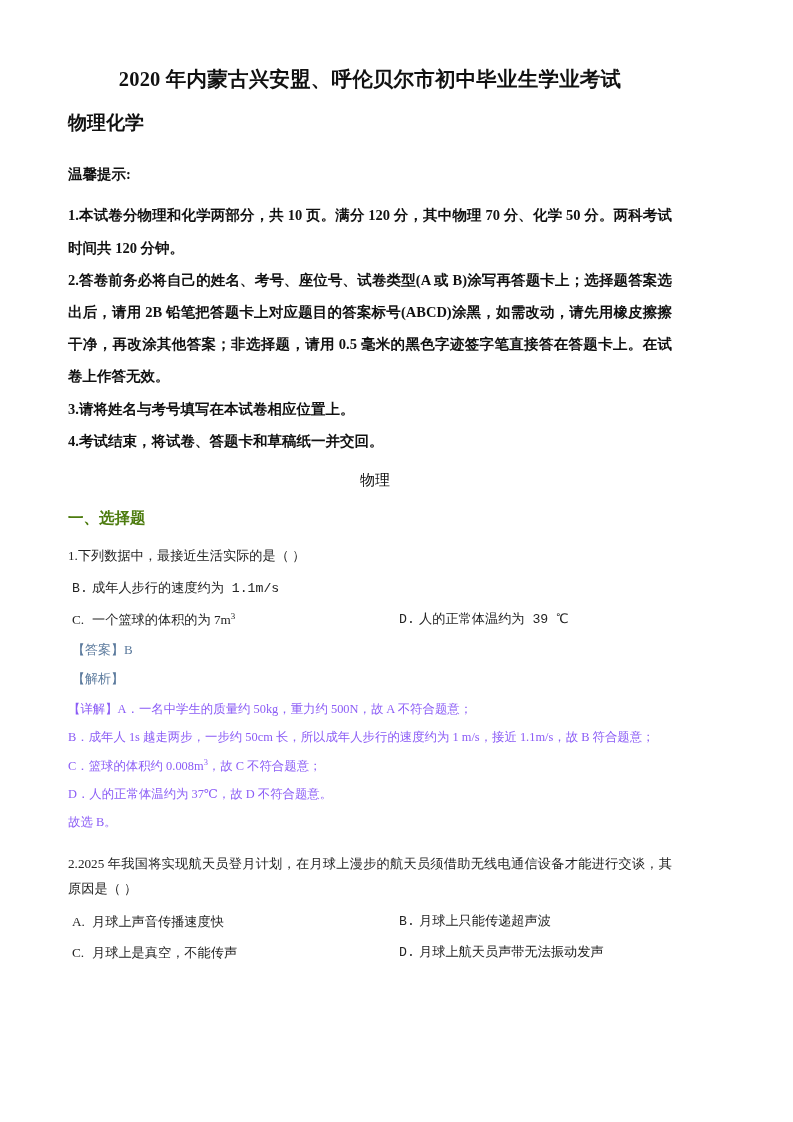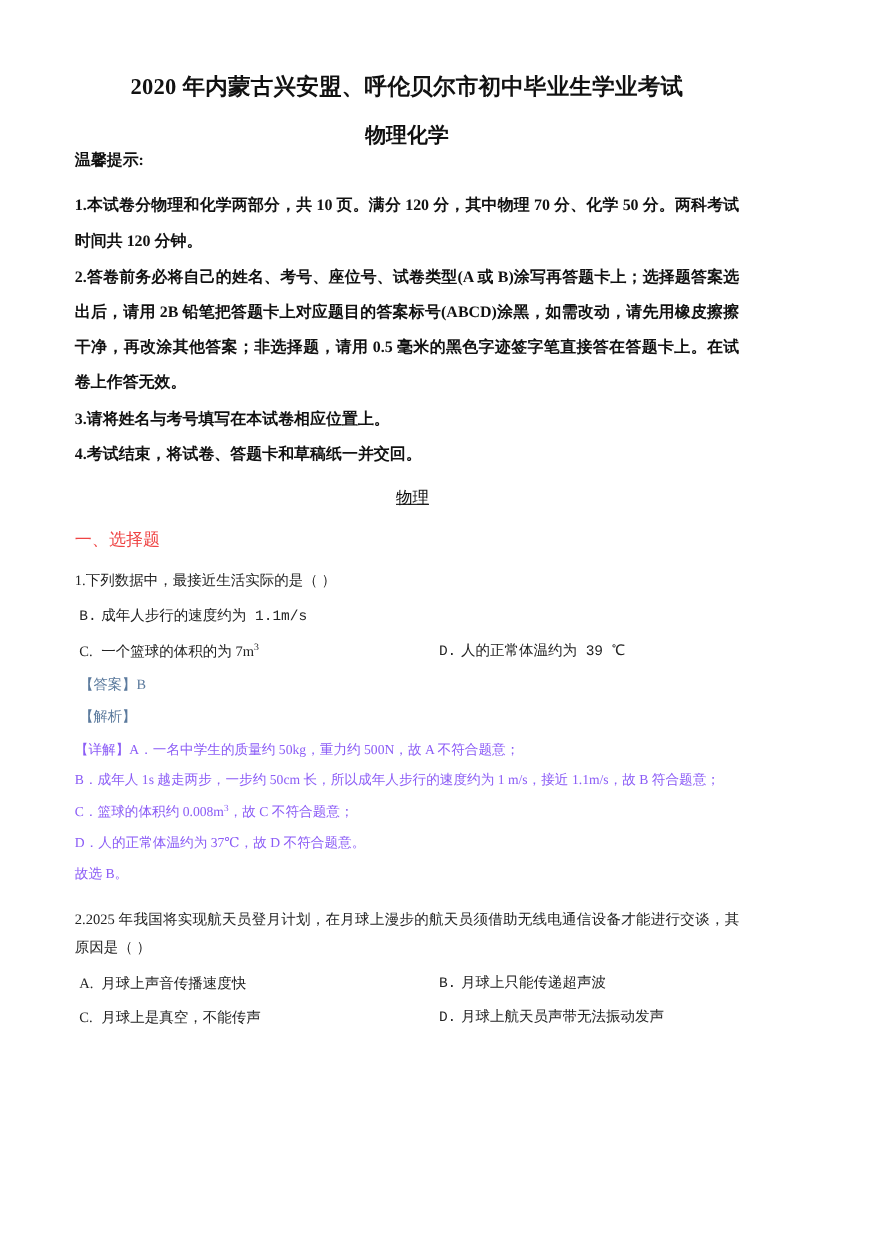--- a/index.html
+++ b/index.html
@@ -30,30 +30,30 @@
     text-align: center;
     font-size: 20.5px;
     font-weight: bold;
     letter-spacing: 0.2px;
     line-height: 1.35;
     margin: 0;
     padding-top: 66px;
     color: #111;
   }
   .doc-subtitle {
-    text-align: center;
     font-size: 19px;
     font-weight: bold;
     margin: 0;
     padding-top: 16px;
     color: #111;
   }
 
   
   .notice {
+    margin-top: 28px;
   }
   .notice-heading {
     font-size: 14.5px;
     font-weight: bold;
     line-height: 1.5;
     margin: 0 0 14px 0;
     color: #111;
   }
   .notice-item {
     font-size: 14.5px;
@@ -66,29 +66,28 @@
   }
 
   
   .subject-heading {
     text-align: center;
     font-size: 15px;
     font-weight: normal;
     margin: 14px 0 0 0;
     padding-left: 10px;
     color: #111;
-    text-decoration: underline;
   }
 
   
   .section-heading {
     font-size: 15.5px;
-    font-weight: normal;
+    font-weight: bold;
     margin: 18px 0 0 0;
-    color: #ef4444;
+    color: #4d7c0f;
   }
 
   
   .question {
     margin-top: 14px;
   }
   .question-stem {
     font-size: 13.2px;
     line-height: 1.95;
     margin: 0;

